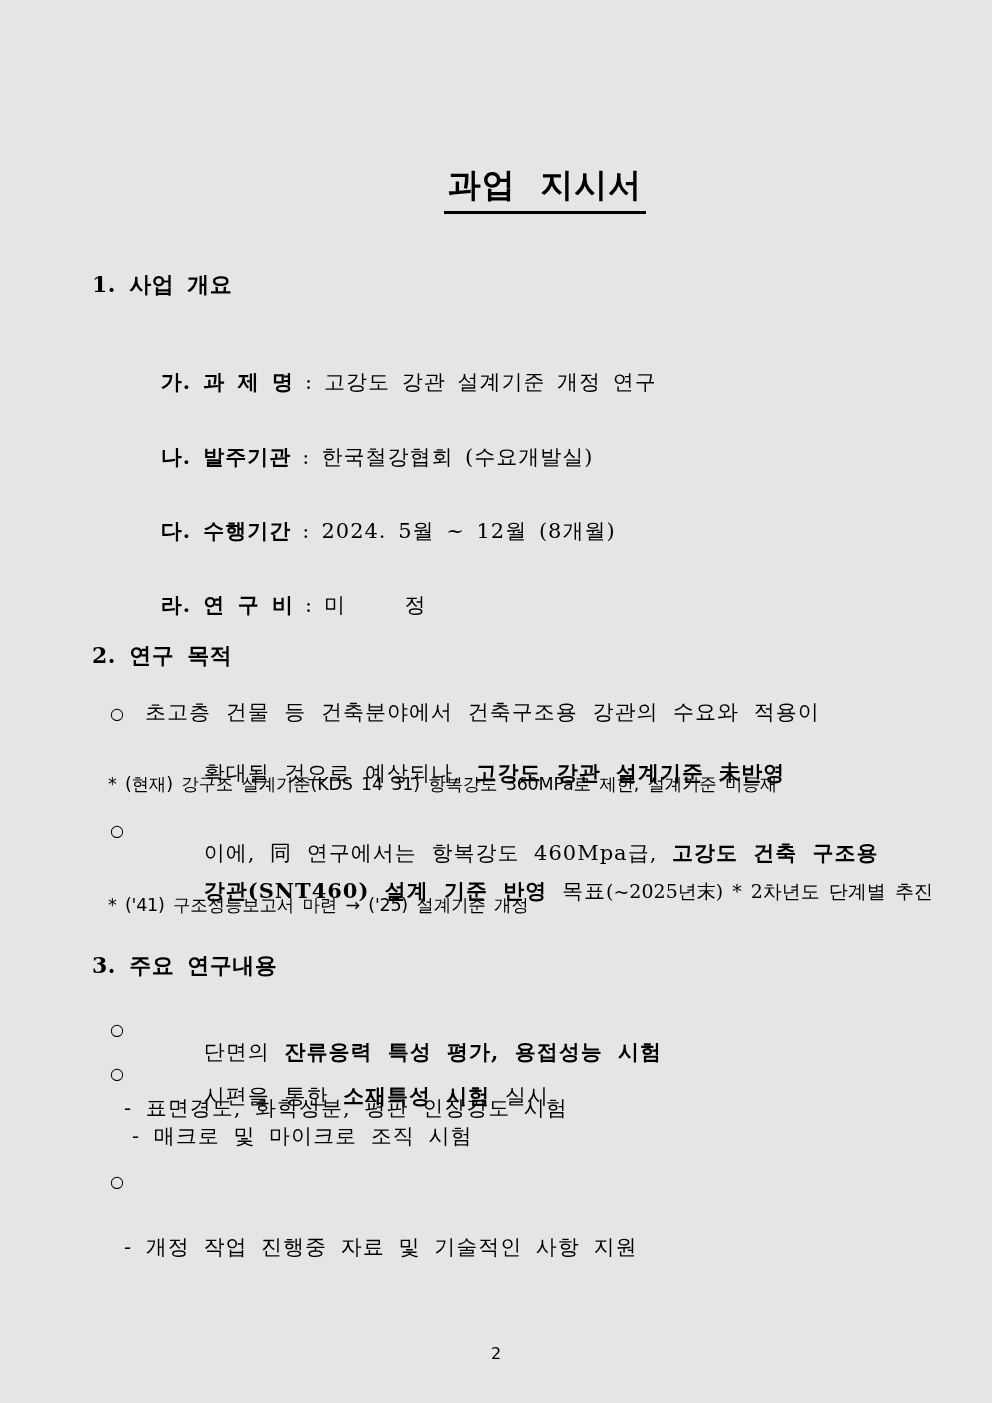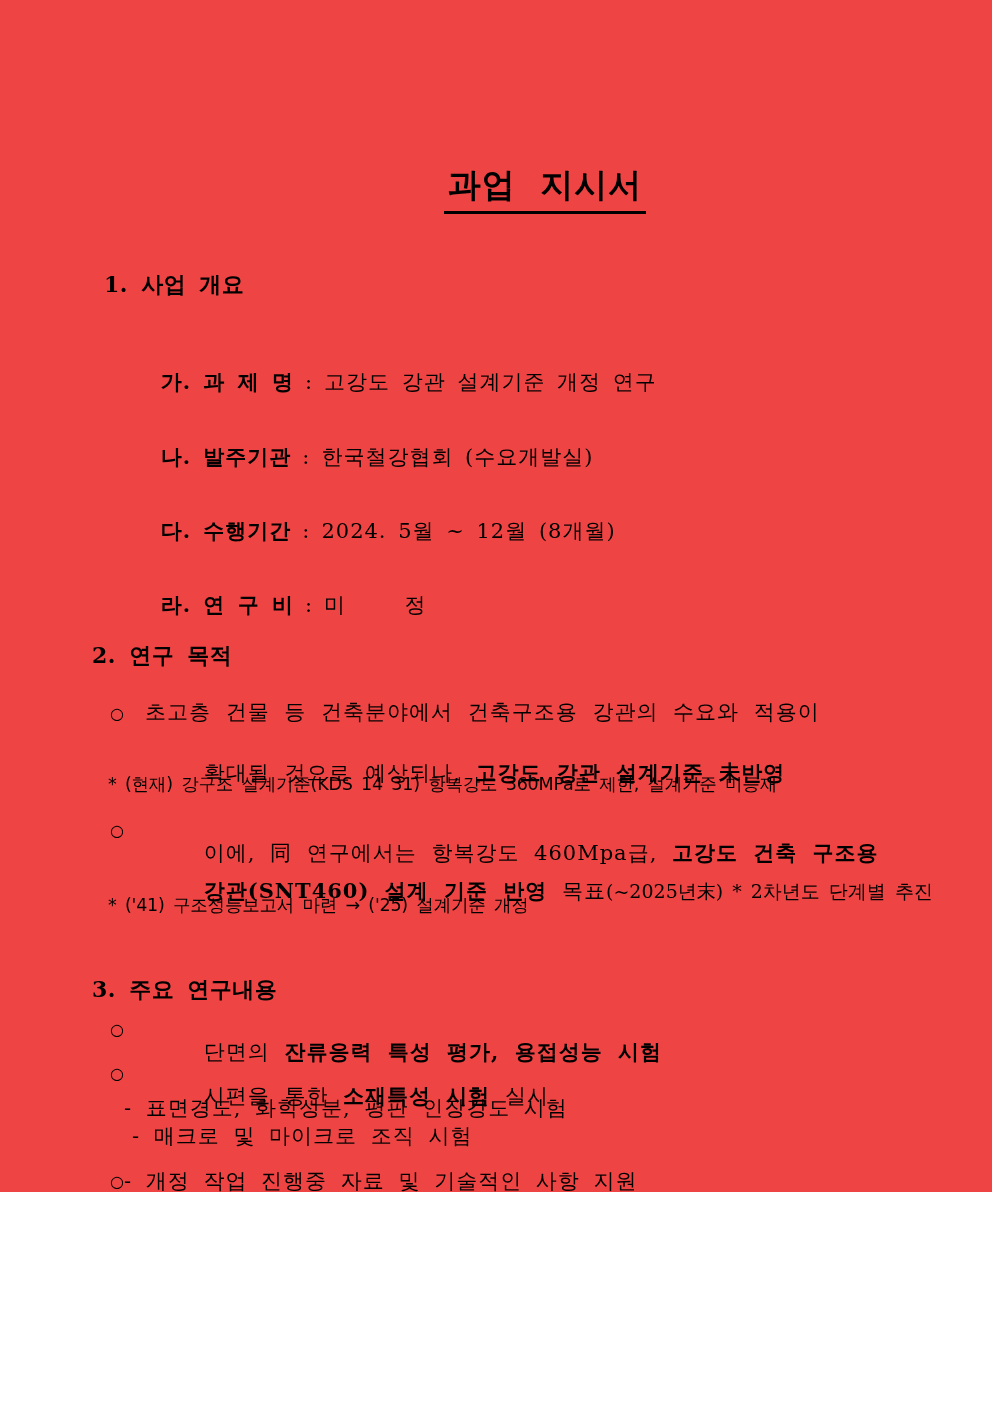--- a/index.html
+++ b/index.html
@@ -1,20 +1,20 @@
 <!DOCTYPE html>
 <html><head>
 <meta charset="utf-8">
 <style>
   html,body { margin:0; padding:0; background:#ffffff; }
   .page {
     position:relative;
-    width:992px; height:1192px;
+    width:992px; height:1403px;
     margin:0 auto;
-    background:#ef4444;
+    background:#e5e5e5;
     color:#000000;
     font-family:"DejaVu Serif","Liberation Serif",serif;
     overflow:hidden;
     text-decoration:underline;
   }
   .abs { position:absolute; white-space:pre; }
 
   .doc-title {
     top:124px; left:0; width:100%;
     text-align:center;
@@ -60,21 +60,21 @@
 </style>
 </head>
 <body>
 
 <div class="page">
 
   <div class="abs doc-title">
     <span class="underline">과업 지시서</span>
   </div>
 
-  <div class="abs sec-heading" style="top:270px;margin-left:12px;">1. 사업 개요</div>
+  <div class="abs sec-heading" style="top:270px;">1. 사업 개요</div>
 
   <div class="abs info-row" style="top:344px;">
     <span class="lbl">가. 과 제 명</span><span class="sep">:</span><span class="val">고강도 강관 설계기준 개정 연구</span>
   </div>
 
   <div class="abs info-row" style="top:419px;">
     <span class="lbl">나. 발주기관</span><span class="sep">:</span><span class="val">한국철강협회 (수요개발실)</span>
   </div>
 
   <div class="abs info-row" style="top:493px;">
@@ -96,34 +96,34 @@
 
   <span class="bullet-marker" style="top:817px;">○</span>
   <div class="abs b-line" style="top:815px;">
     <span>이에, 同 연구에서는 항복강도 460Mpa급, </span><span class="bold">고강도 건축 구조용</span>
   </div>
   <div class="abs b-line" style="top:853px;">
     <span class="bold">강관(SNT460) 설계 기준 반영</span><span> 목표</span><span class="tail">(~2025년末) * 2차년도 단계별 추진</span>
   </div>
   <div class="abs footnote" style="top:893px;">* ('41) 구조성능보고서 마련 → ('25) 설계기준 개정</div>
 
-  <div class="abs sec-heading" style="top:975px;">3. 주요 연구내용</div>
+  <div class="abs sec-heading" style="top:951px;">3. 주요 연구내용</div>
 
   <span class="bullet-marker" style="top:1016px;">○</span>
   <div class="abs b-line" style="top:1014px;">
     <span>단면의 </span><span class="bold">잔류응력 특성 평가, 용접성능 시험</span><span></span>
   </div>
 
   <span class="bullet-marker" style="top:1060px;">○</span>
   <div class="abs b-line" style="top:1058px;">
     <span>시편을 통한 </span><span class="bold">소재특성 시험</span><span> 실시</span>
   </div>
 
   <div class="abs sub-line" style="top:1094px;">- 표면경도, 화학성분, 평판 인장강도 시험</div>
   <div class="abs sub-line" style="top:1122px;margin-left:8px;">- 매크로 및 마이크로 조직 시험</div>
 
   <span class="bullet-marker" style="top:1168px;">○</span>
 
-  <div class="abs sub-line" style="top:1167px;text-align:center;">- 개정 작업 진행중 자료 및 기술적인 사항 지원</div>
+  <div class="abs sub-line" style="top:1233px;text-align:center;">- 개정 작업 진행중 자료 및 기술적인 사항 지원</div>
 
   <div class="page-number">2</div>
 
 </div>
 
 </body></html>

